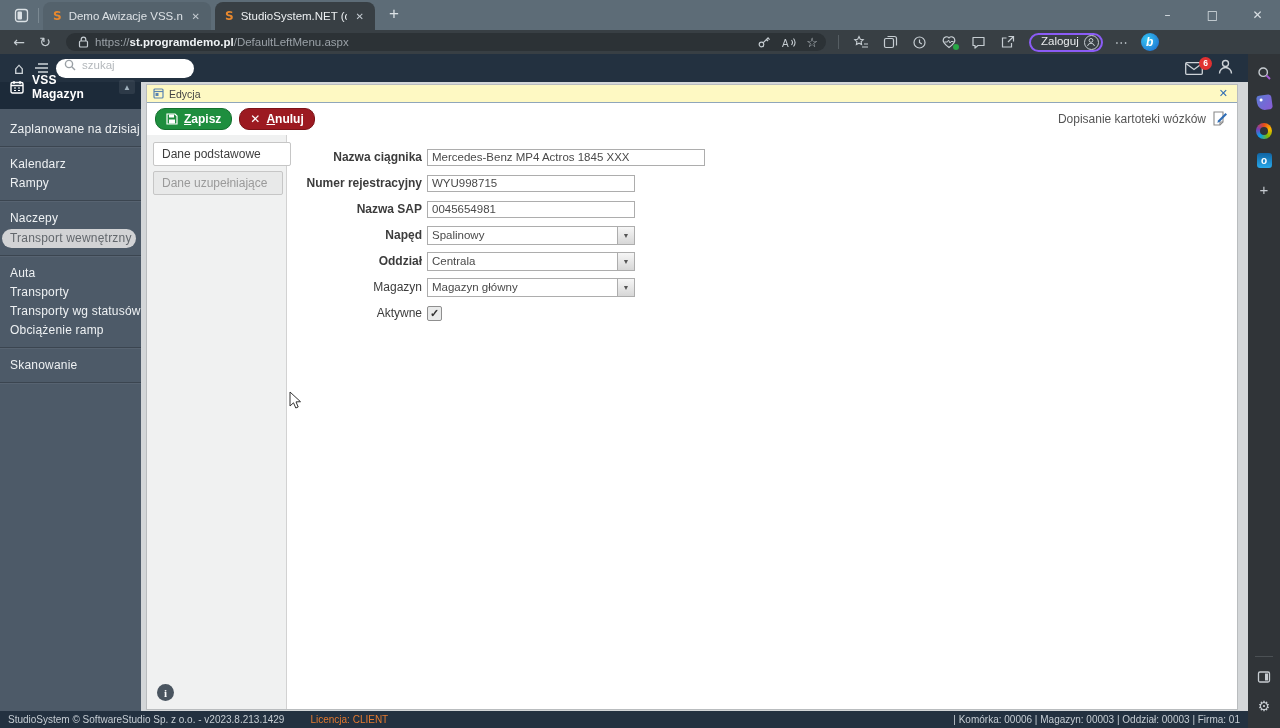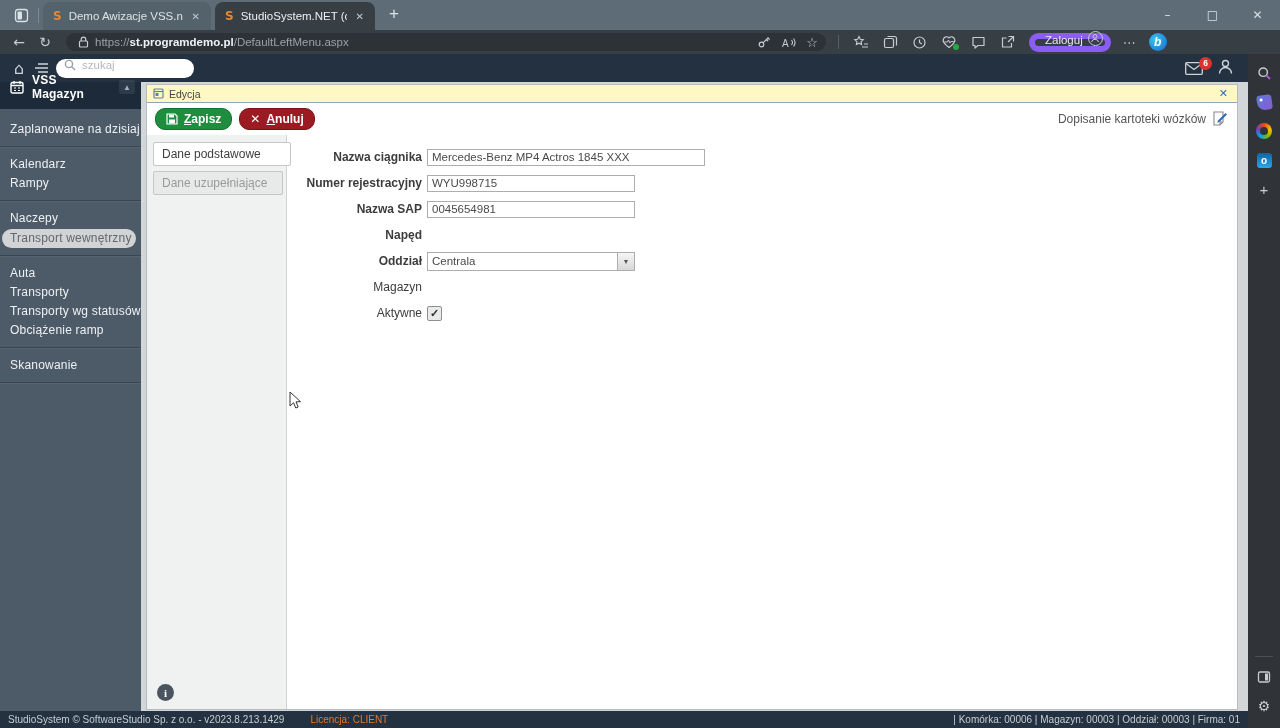--- a/index.html
+++ b/index.html
@@ -22,21 +22,21 @@
   #addressbar { position:absolute; top:30px; left:0; width:1280px; height:24px; background:#383f44; display:flex; align-items:center; }
   .nav-btn { color:#c6cdd2; font-size:14px; width:26px; text-align:center; font-family:"DejaVu Sans", sans-serif; }
   #url-pill { height:18px; flex:0 0 760px; margin-left:8px; background:#2c3236; border-radius:9px; display:flex; align-items:center; padding:0 8px; }
   #url-pill .lock { margin:0 6px 0 4px; display:flex; }
   .url-text { font-size:11.5px; color:#9aa1a7; white-space:nowrap; }
   .url-text b { color:#f0f3f5; font-weight:bold; }
   #url-pill .pill-spacer { flex:1; }
   .pill-icon { margin-left:10px; display:flex; align-items:center; color:#c6cdd2; font-size:12px; }
   .bar-icon { margin-left:14px; display:flex; align-items:center; color:#c6cdd2; }
   .bar-sep { width:1px; height:14px; background:#565e63; margin-left:12px; }
-  #login-pill { margin-left:14px; height:19px; border:6px solid #8b5cf6; border-radius:10px; display:flex; align-items:flex-end; gap:5px; padding:0 2px 0 10px; color:#e9ebed; font-size:11.5px; }
+  #login-pill { margin-left:14px; height:19px; border:2px solid #8b5cf6; border-radius:10px; display:flex; align-items:flex-start; gap:5px; padding:0 2px 0 10px; color:#e9ebed; font-size:11.5px; }
   #login-avatar { width:15px; height:15px; border-radius:50%; border:1px solid #c6cdd2; display:flex; align-items:center; justify-content:center; }
   .dots { color:#c6cdd2; font-size:13px; margin-left:12px; letter-spacing:1px; }
   #bing-logo { width:18px; height:18px; border-radius:50%; margin-left:12px; background:radial-gradient(circle at 35% 35%, #35c7f4, #1b63c9); color:#fff; font-weight:bold; font-style:italic; font-size:12px; display:flex; align-items:center; justify-content:center; }
 
   
   #orange-strip { position:absolute; left:0; top:54px; width:4px; height:674px; background:linear-gradient(90deg,#9c5f23,#c1823a); }
   #appbar { position:absolute; left:0; top:54px; width:1248px; height:28px; background:#233140; display:flex; align-items:center; padding-left:8px; }
   .appbar-icon { color:#cdd3d8; display:flex; align-items:center; justify-content:center; width:22px; }
   #home-glyph { font-size:16px; font-family:"DejaVu Sans", sans-serif; }
   #search-pill { margin-left:4px; width:138px; height:19px; background:#fff; border-radius:10px; display:flex; align-items:flex-start; padding:0 8px; gap:6px; }
@@ -316,30 +316,38 @@
         <div class="frow">
           <span class="flabel bold">Numer rejestracyjny</span>
           <input class="tinput w-std" type="text" value="WYU998715" style="">
         </div>
         <div class="frow">
           <span class="flabel bold">Nazwa SAP</span>
           <input class="tinput w-std" type="text" value="0045654981" style="">
         </div>
         <div class="frow">
           <span class="flabel bold">Napęd</span>
+          <div class="fselect">
+            <span class="sel-val">Spalinowy</span>
+            <span class="sel-btn">▼</span>
+          </div>
         </div>
         <div class="frow">
           <span class="flabel bold">Oddział</span>
           <div class="fselect">
             <span class="sel-val">Centrala</span>
             <span class="sel-btn">▼</span>
           </div>
         </div>
         <div class="frow">
           <span class="flabel">Magazyn</span>
+          <div class="fselect">
+            <span class="sel-val">Magazyn główny</span>
+            <span class="sel-btn">▼</span>
+          </div>
         </div>
         <div class="frow">
           <span class="flabel">Aktywne</span>
           <span class="fcheck">✓</span>
         </div>
       </div>
     </div>
   </div>
 </div>
 

